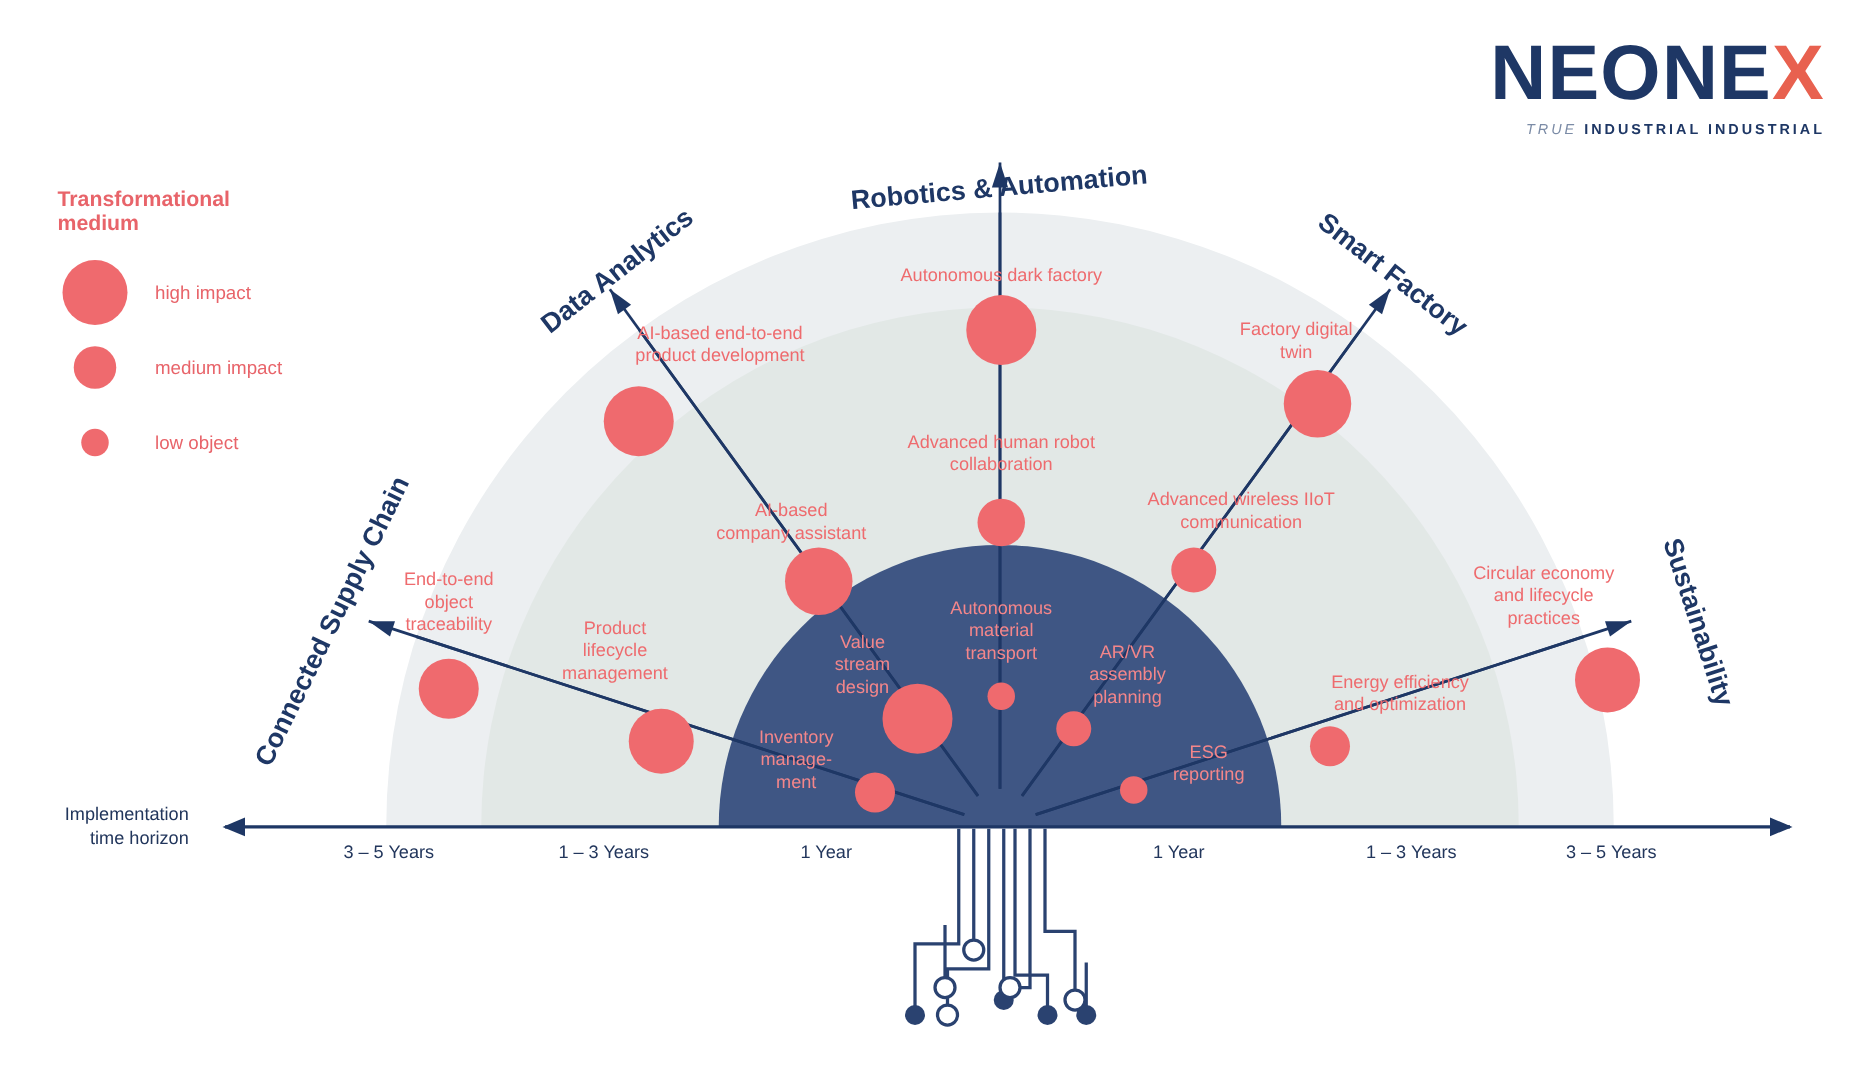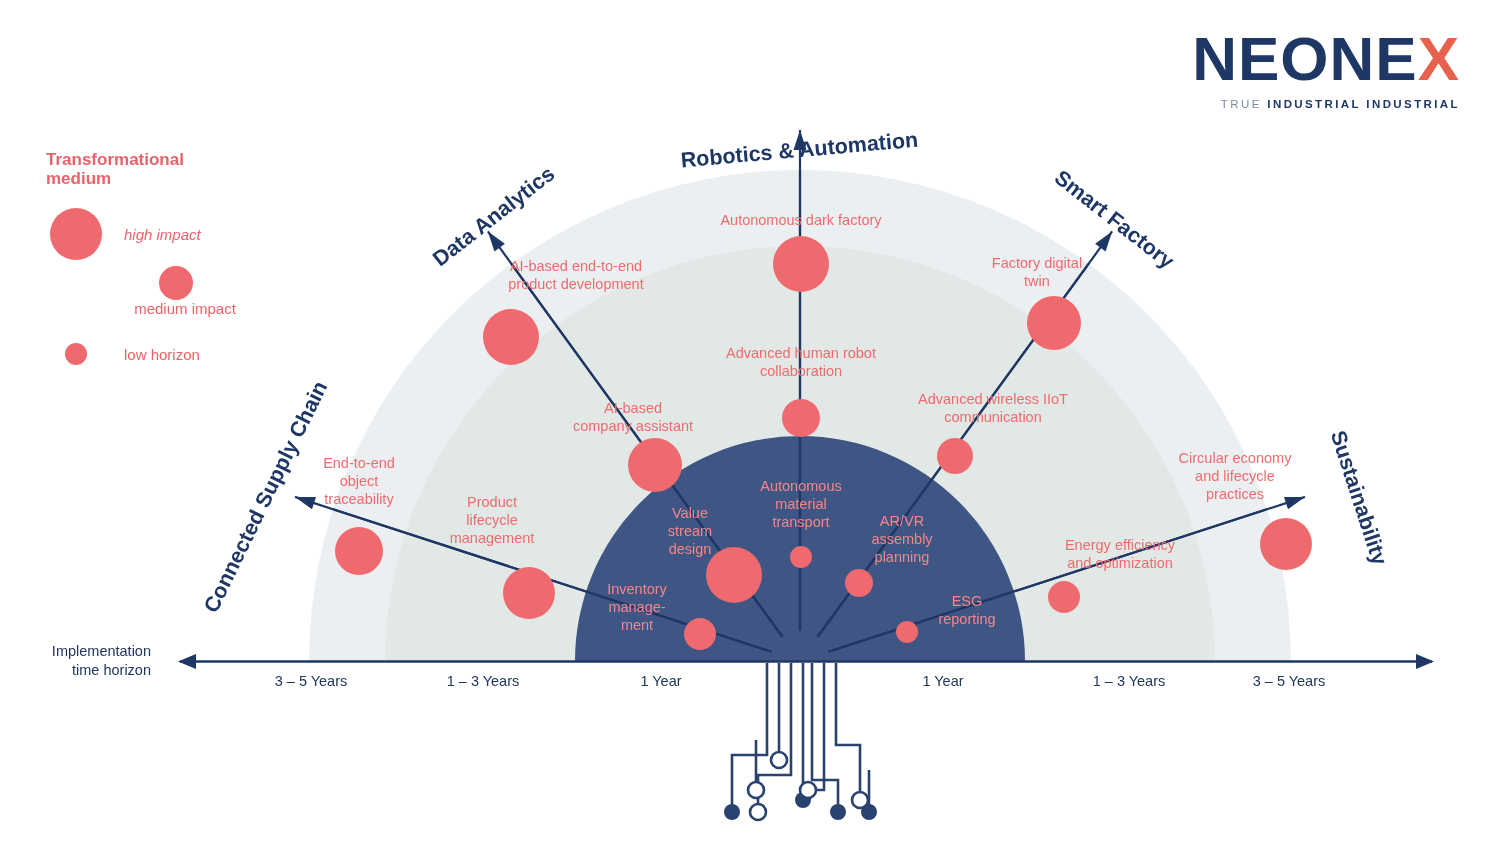--- a/index.html
+++ b/index.html
@@ -10,32 +10,32 @@
     overflow:hidden;
     position:relative;
   }
   #root{position:absolute;inset:0;}
 
   
   .logo{position:absolute;right:40px;top:28px;text-align:right;}
   .logo-word{font-size:62px;font-weight:700;letter-spacing:1px;color:#1e3765;line-height:1;}
   .logo-word .x{color:#e8614f;}
   .logo-tag{margin-top:8px;font-size:11.5px;letter-spacing:2.4px;color:#1e3765;}
-  .logo-tag .thin{color:#7b8ba6;font-weight:400;}
+  .logo-tag .thin{color:#7b8ba6;font-weight:400;font-style:italic;}
   .logo-tag .bold{font-weight:700;}
 
   
   .legend{position:absolute;left:46px;top:150px;width:260px;}
   .legend-title{font-size:17px;font-weight:700;color:#e8646a;line-height:1.12;}
   .legend-row{display:flex;align-items:center;margin-top:6px;height:56px;}
   .legend-swatch-wrap{width:60px;display:flex;justify-content:center;align-items:center;}
   .dot{background:#ef6a6e;border-radius:50%;display:block;}
   .legend-label{font-size:15px;color:#e8646a;margin-left:18px;}
-  .lg1{margin-top:18px;font-style:italic;}
-  .lg2{margin-top:4px;flex-direction:column;}
+  .lg1{margin-top:18px;}
+  .lg2{margin-top:4px;}
   .lg3{margin-top:4px;}
 
   
   #chart{position:absolute;left:0;top:0;}
   .bubble{fill:#ef6a6e;}
   .ring-outer{fill:#eceff1;}
   .ring-mid{fill:#e2e8e6;}
   .ring-inner{fill:#3f5684;}
   .spoke{stroke:#1e3765;stroke-width:2.2;fill:none;}
   .axisline{stroke:#1e3765;stroke-width:2.6;fill:none;}
@@ -77,21 +77,21 @@
       <div class="legend-swatch-wrap">
         <span class="dot" style="width:34px;height:34px;"></span>
       </div>
       <div class="legend-label">medium impact</div>
     </div>
 
     <div class="legend-row lg3">
       <div class="legend-swatch-wrap">
         <span class="dot" style="width:22px;height:22px;"></span>
       </div>
-      <div class="legend-label">low horizon</div>
+      <div class="legend-label">low object</div>
     </div>
   </div>
 
   <svg id="chart" width="1500" height="853" viewBox="0 0 1500 853">
     <g>
       <path class="ring-outer" id="ring-0" d="M 309 661 A 491 491 0 0 1 1291 661 Z" fill="#eceff1"></path>
       <path class="ring-mid" id="ring-1" d="M 385 661 A 415 415 0 0 1 1215 661 Z" fill="#e2e8e6"></path>
       <path class="ring-inner" id="ring-2" d="M 575 661 A 225 225 0 0 1 1025 661 Z" fill="#3f5684"></path>
     </g>
 

